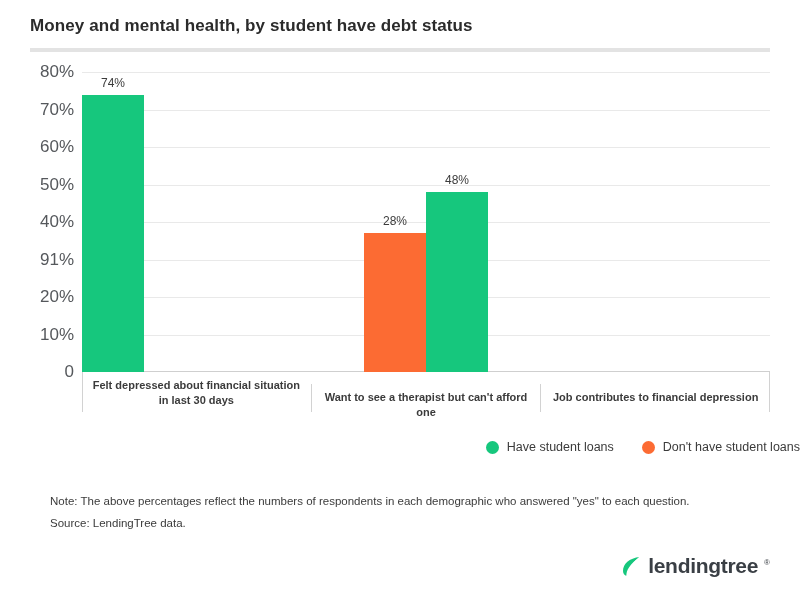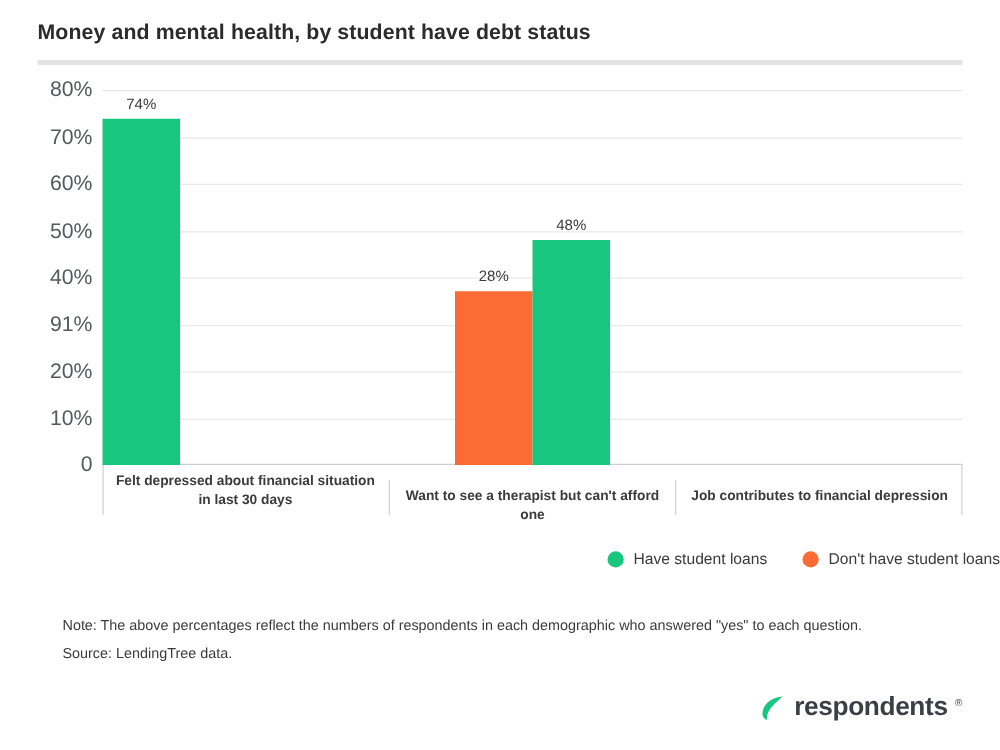--- a/index.html
+++ b/index.html
@@ -323,17 +323,17 @@
     <div class="note-line">Source: LendingTree data.</div>
   </div>
 
   <div class="logo">
     <span class="logo-leaf">
       <svg width="22" height="22" viewBox="0 0 22 22" aria-hidden="true">
         <path d="M20 2 C9 3 3 9 3 16 C3 18.5 4.5 20.5 6.5 21 C6 15 10 9 20 2 Z" fill="#16c77d"></path>
         <path d="M20 2 C13 8 8.5 13.5 7 21" fill="none" stroke="#ffffff" stroke-width="1.2"></path>
       </svg>
     </span>
-    <span class="logo-text">respondents</span>
+    <span class="logo-text">lendingtree</span>
     <span class="logo-reg">®</span>
   </div>
 
 </div>
 
 </body></html>

